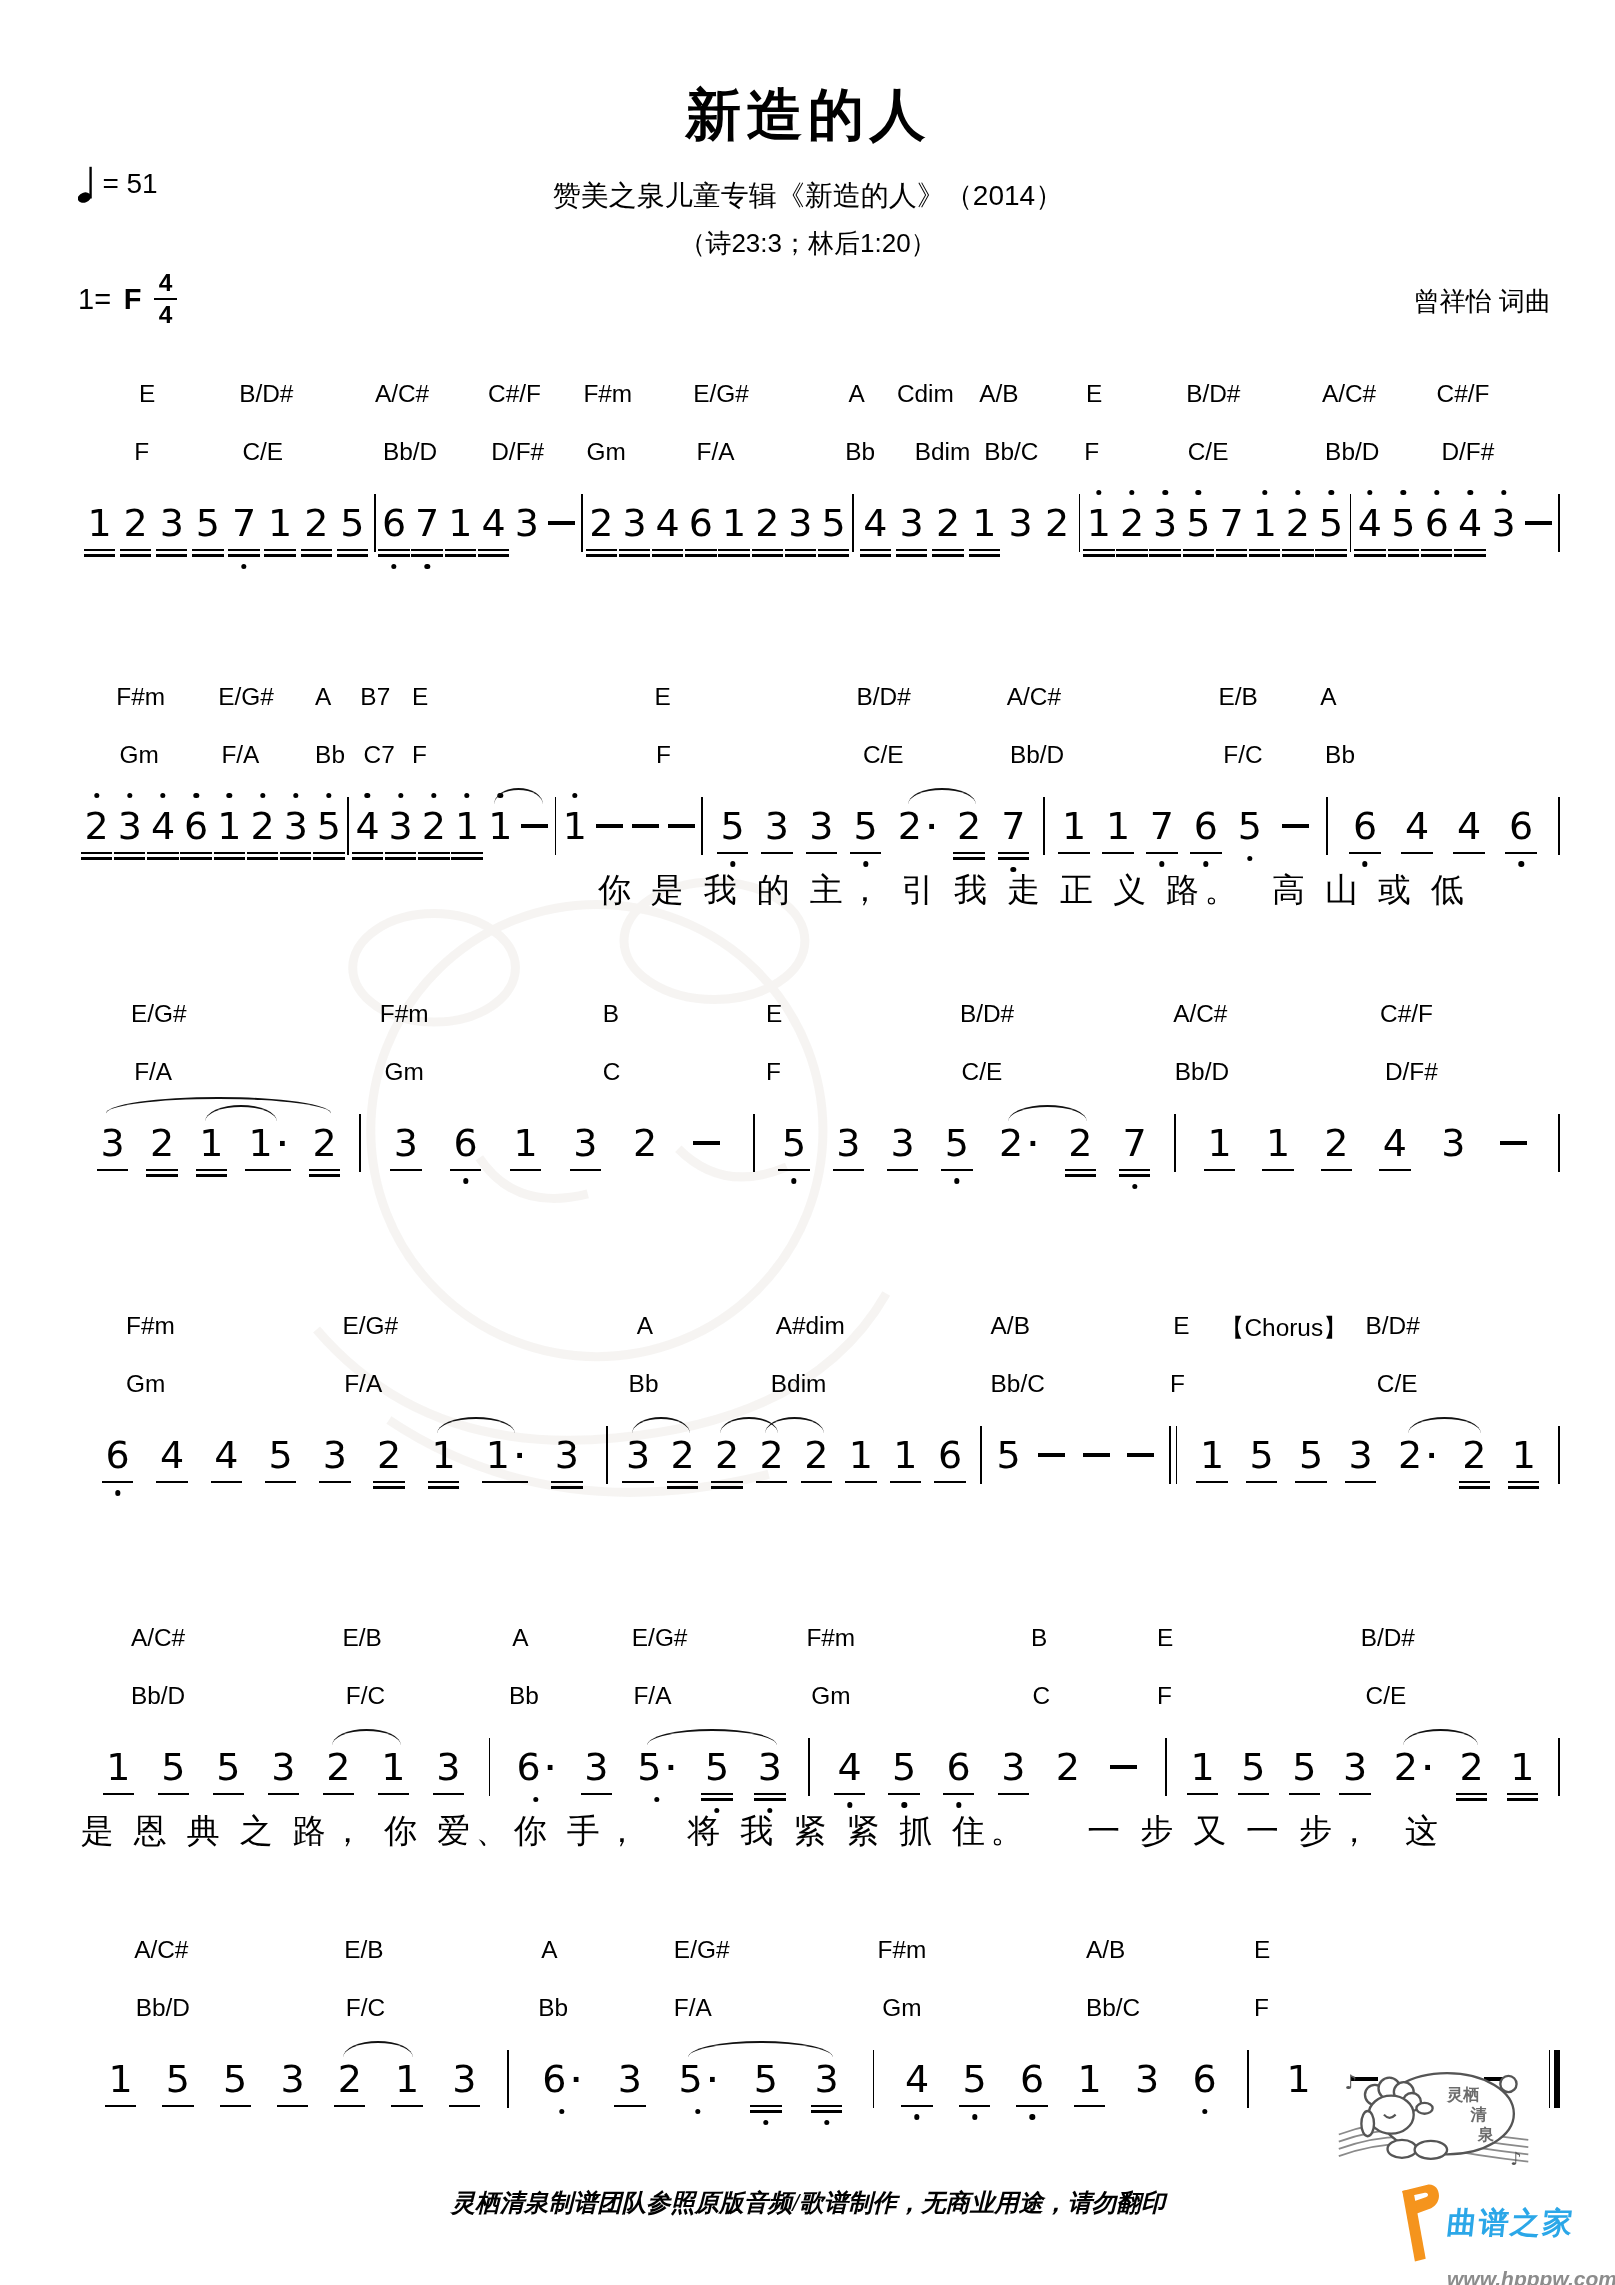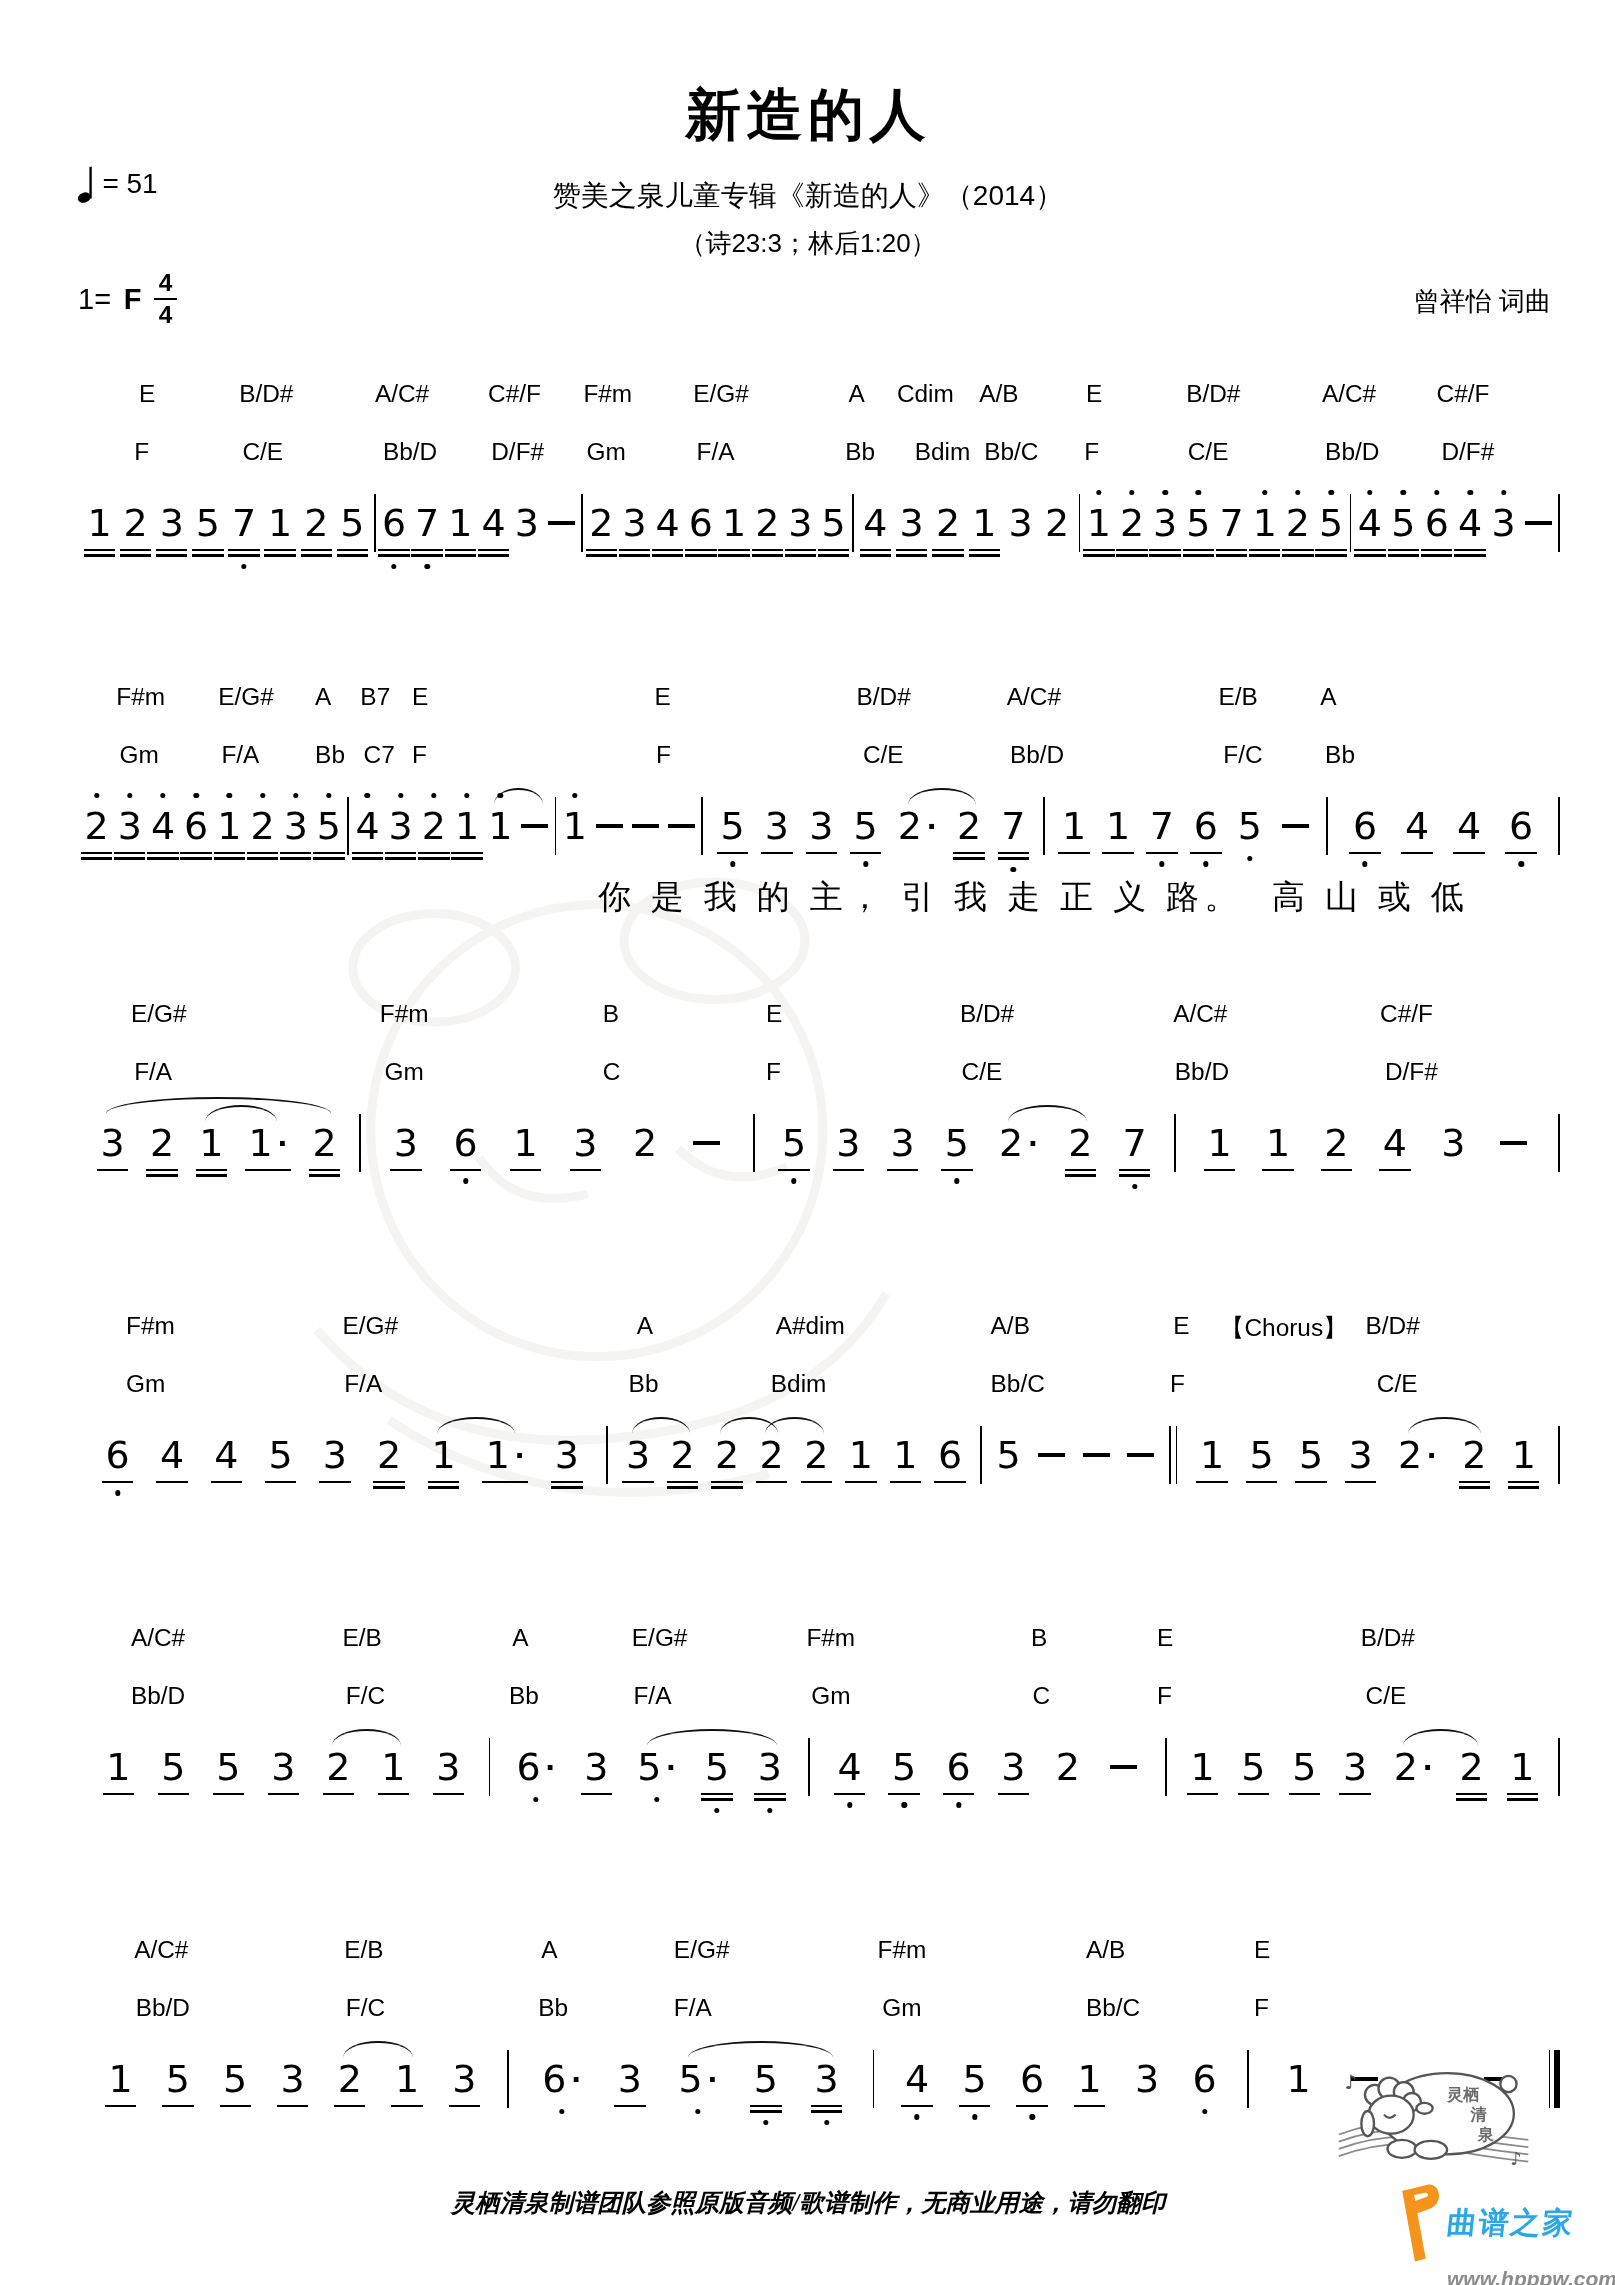--- a/index.html
+++ b/index.html
@@ -42,21 +42,21 @@
   .aug{font-size:27px;font-weight:bold;margin-left:4.5px;}
   .dash{width:27px;height:4.5px;background:#000;}
   .bar{width:1.8px;background:#000;height:58px;flex:none;margin:0 1.8px;}
   .bar-dbl{display:flex;gap:4.5px;flex:none;height:58px;margin:0 1.8px;}
   .bar-dbl i{display:block;width:1.8px;background:#000;height:58px;}
   .bar-end{display:flex;gap:3.6px;flex:none;height:58px;margin:0 1.8px;}
   .bar-end i:first-child{display:block;width:1.8px;background:#000;height:58px;}
   .bar-end i:last-child{display:block;width:6.3px;background:#000;height:58px;}
   .arc{position:absolute;height:14.5px;border-top:2.3px solid #111;
        border-top-left-radius:50% 100%;border-top-right-radius:50% 100%;}
-  .lyrics{position:absolute;top:192px;font-size:33px;white-space:pre;letter-spacing:5.4px;}
+  .lyrics{position:absolute;top:185px;font-size:33px;white-space:pre;letter-spacing:5.4px;}
 
   
   #credit{position:absolute;top:2187px;left:0;width:100%;text-align:center;
           font-family:"Liberation Serif",serif;font-style:italic;font-weight:bold;font-size:24.4px;}
   #sheep-logo{position:absolute;left:1337px;top:2064px;}
   #site-logo{position:absolute;left:1395px;top:2182px;width:221px;}
   #site-logo .row{display:flex;align-items:center;gap:5.4px;}
   #site-name{font-size:30px;font-weight:bold;letter-spacing:1.8px;transform:skewX(-6deg);}
   #site-url{font-size:21px;font-style:italic;font-weight:bold;margin-left:52px;margin-top:1.8px;}
   #watermark{position:absolute;left:208px;top:859px;opacity:0.55;pointer-events:none;}
@@ -493,20 +493,21 @@
           <div class="note">5<div class="beam b1"></div></div>
           <div class="note">5<div class="beam b1"></div></div>
           <div class="note">3<div class="beam b1"></div></div>
           <div class="note">2<span class="aug">·</span></div>
           <div class="note">2<div class="beam b1"></div><div class="beam b2"></div></div>
           <div class="note">1<div class="beam b1"></div><div class="beam b2"></div></div>
           <div class="arc" style="left: 235px; width: 75px; top: -1.8px;"></div>
         </div>
         <div class="bar"></div>
       </div>
+      <div class="lyrics" style="left: 5%;">是 恩 典 之 路， 你 爱、你 手，   将 我 紧 紧 抓 住。    一 步 又 一 步，  这</div>
     </div>
     <div class="system">
       <div class="chordrow r1">
         <span class="chord" style="left: 8.3%;">A/C#</span>
         <span class="chord" style="left: 21.3%;">E/B</span>
         <span class="chord" style="left: 33.5%;">A</span>
         <span class="chord" style="left: 41.7%;">E/G#</span>
         <span class="chord" style="left: 54.3%;">F#m</span>
         <span class="chord" style="left: 67.2%;">A/B</span>
         <span class="chord" style="left: 77.6%;">E</span>

